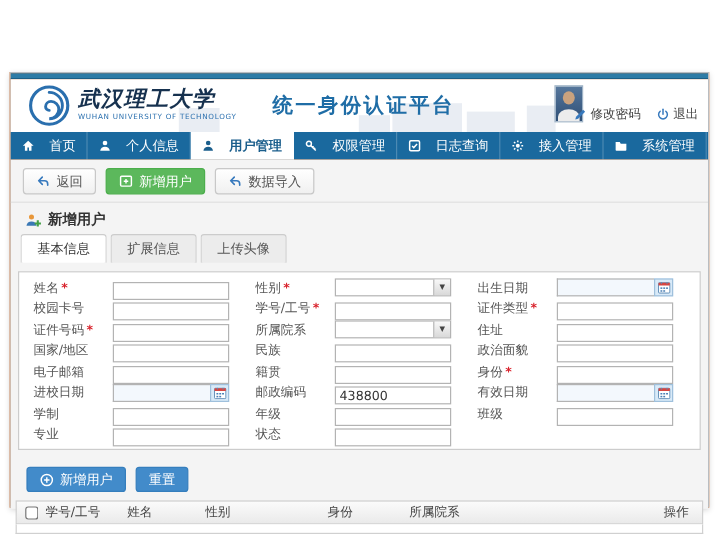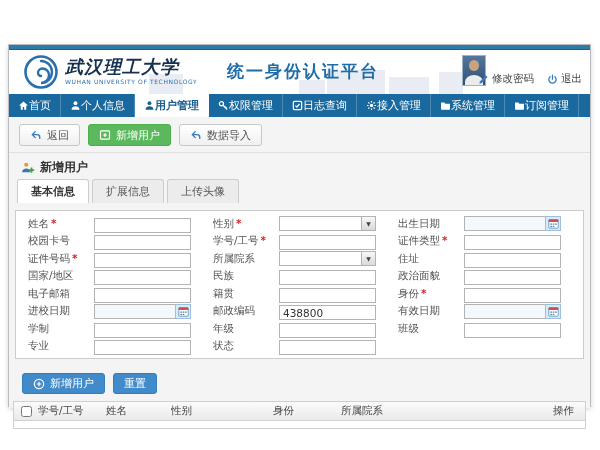--- a/index.html
+++ b/index.html
@@ -2,21 +2,21 @@
 <html style="--nav-blue: #1a699e; --accent-teal: #2e7ca6; --title-blue: #1f6da6; --green: #5cb85c; --primary-blue: #428bca; --required-red: #d9232d; --link-icon-blue: #3779bd;"><head>
 <meta charset="utf-8">
 <style>
   html,body{margin:0;padding:0;}
   body{
     width:600px;height:450px;position:relative;background:#fff;overflow:hidden;
     font-family:"DejaVu Sans","Liberation Sans",sans-serif;
     -webkit-font-smoothing:antialiased;
   }
   .app{
-    position:absolute;left:8px;top:44px;width:583px;height:363px;
+    position:absolute;left:8px;top:60px;width:583px;height:363px;
     background:#f97316;border:1px solid #b9bdc1;box-shadow:0 2px 5px rgba(0,0,0,.18);
     box-sizing:border-box;
   }
   .accent{height:4px;background:var(--accent-teal,#2e7ca6);border-bottom:1px solid #1d5f85;}
 
   
   .header{height:44px;position:relative;background:#fff;overflow:hidden;}
   .sk{position:absolute;bottom:0;background:#e9edf3;z-index:0;}
   .sk1{left:140px;width:34px;height:20px}.sk2{left:290px;width:26px;height:14px}
   .sk3{left:318px;width:58px;height:24px}.sk4{left:380px;width:40px;height:17px}
@@ -36,21 +36,21 @@
     background:linear-gradient(#56779c,#2f4f76);border:1px solid #9fb3c6;overflow:hidden;}
   .avatar i{position:absolute;left:6px;top:4px;width:10px;height:11px;border-radius:50%;background:#caa27e;}
   .avatar b{position:absolute;left:2px;bottom:-3px;width:18px;height:13px;border-radius:50% 50% 0 0;background:#ececec;}
   .hdr-links{position:absolute;right:8px;bottom:8px;display:flex;gap:13px;z-index:1;}
   .hlink{display:inline-flex;align-items:center;gap:3px;font-size:10.5px;color:#444;cursor:pointer;}
   .hicon{width:11px;height:11px;color:var(--link-icon-blue,#3779bd);display:inline-block;}
   .hicon svg{width:100%;height:100%;}
 
   
   .nav{height:23px;background:var(--nav-blue,#1a699e);display:flex;align-items:stretch;}
-  .nav-item{display:flex;align-items:center;gap:0;padding:0 9px;color:#fff;font-size:11px;
+  .nav-item{display:flex;align-items:center;gap:12px;padding:0 9px;color:#fff;font-size:11px;
     border-right:1px solid rgba(255,255,255,.22);cursor:pointer;white-space:nowrap;}
   .nav-item.active{background:#fff;color:#1a5e8c;font-weight:bold;}
   .nav-ic{width:11px;height:11px;display:inline-block;}
   .nav-ic svg{width:100%;height:100%;fill:currentColor;}
 
   
   .content{background:#f4f4f4;height:291px;position:relative;box-sizing:border-box;}
   .toolbar{padding:7px 10px 6px;display:flex;gap:8px;border-bottom:1px solid #e0e0e0;}
   .btn{font-size:11px;height:22px;display:inline-flex;align-items:center;gap:5px;padding:0 10px;
     border-radius:3px;cursor:pointer;font-family:inherit;}
@@ -61,21 +61,21 @@
   .btn-green .bicon,.btn-primary .bicon{color:#fff;}
   .bicon svg{width:100%;height:100%;}
 
   .section-hdr{display:flex;align-items:center;gap:5px;padding:6px 12px 3px;font-size:12px;font-weight:bold;color:#333;}
   .sicon{width:14px;height:14px;display:inline-block;}
   .sicon svg{width:100%;height:100%;}
 
   .tabs{display:flex;gap:3px;padding:0 0 0 8px;position:relative;z-index:2;margin-bottom:-1px;}
   .tab{font-size:11px;padding:4px 13px 3px;background:#ececec;border:1px solid #ccc;border-bottom:none;
     border-radius:3px 3px 0 0;color:#555;cursor:pointer;}
-  .tab.active{background:#fff;font-weight:bold;color:#333;padding-bottom:4px;}
+  .tab.active{background:#fff;font-weight:normal;color:#333;padding-bottom:4px;}
 
   .panel{margin:8px 6px;background:#fff;border:1px solid #ccc;padding:4px 0 3px;}
   .form-grid{display:flex;flex-wrap:wrap;padding-left:12px;}
   .cell{flex:0 0 185px;display:flex;align-items:center;height:17.5px;}
   .flabel{width:66px;font-size:10.5px;color:#555;white-space:nowrap;}
   .star{color:var(--required-red,#d9232d);font-weight:bold;margin-left:2px;}
   .ctl{width:97px;position:relative;}
   .txt{width:100%;height:15px;border:1px solid #b3b3b3;font-size:10.5px;padding:0 3px;
     box-sizing:border-box;background:#fff;color:#333;font-family:inherit;}
   .selbox{height:15px;border:1px solid #b3b3b3;background:#fff;position:relative;box-sizing:border-box;cursor:pointer;}

